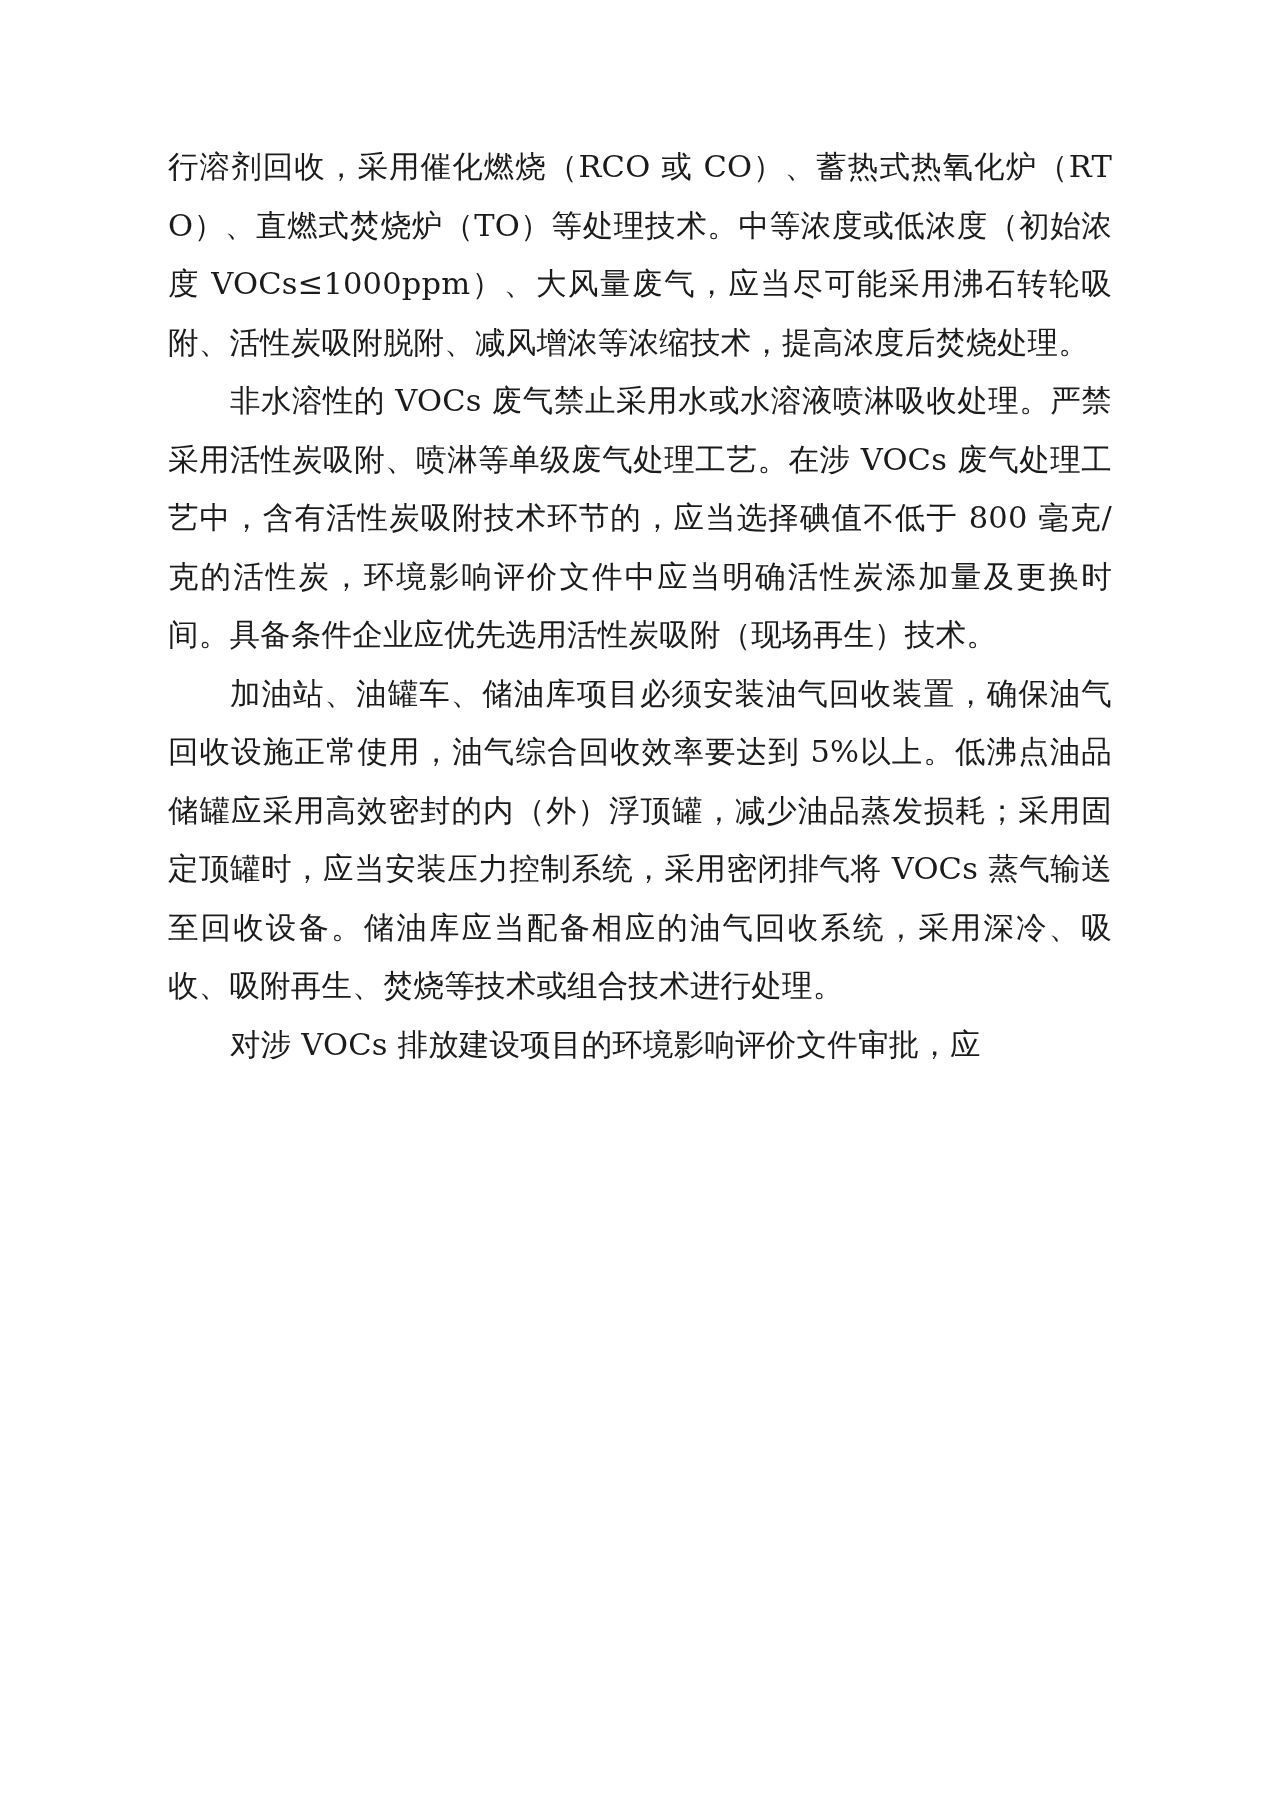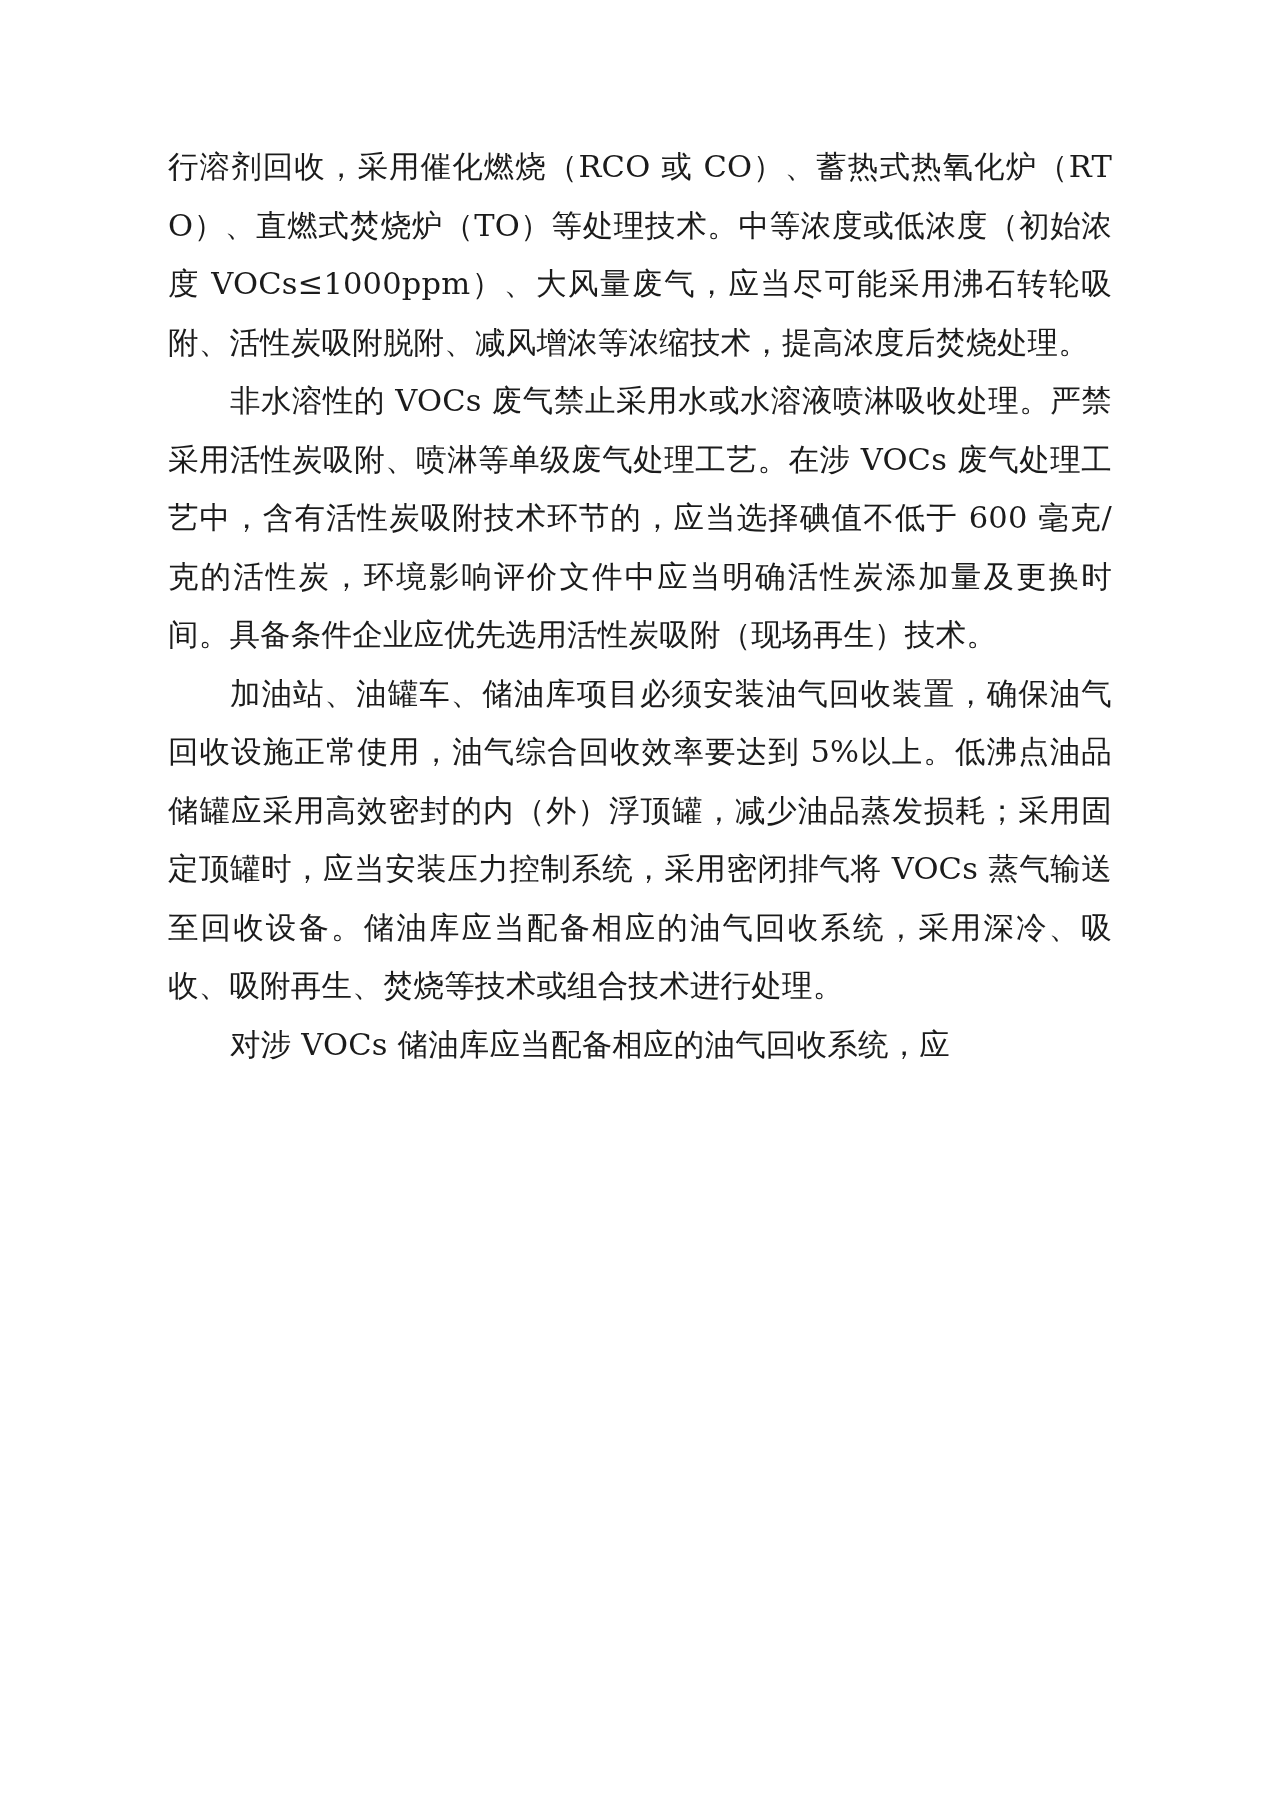--- a/index.html
+++ b/index.html
@@ -36,17 +36,17 @@
   p.indent {
     text-indent: 62px;
   }
 </style>
 </head>
 <body>
 
 <div class="page">
   <div class="doc-body">
     <p class="para">行溶剂回收，采用催化燃烧（RCO 或 CO）、蓄热式热氧化炉（RTO）、直燃式焚烧炉（TO）等处理技术。中等浓度或低浓度（初始浓度 VOCs≤1000ppm）、大风量废气，应当尽可能采用沸石转轮吸附、活性炭吸附脱附、减风增浓等浓缩技术，提高浓度后焚烧处理。</p>
-    <p class="para indent">非水溶性的 VOCs 废气禁止采用水或水溶液喷淋吸收处理。严禁采用活性炭吸附、喷淋等单级废气处理工艺。在涉 VOCs 废气处理工艺中，含有活性炭吸附技术环节的，应当选择碘值不低于 600 毫克/克的活性炭，环境影响评价文件中应当明确活性炭添加量及更换时间。具备条件企业应优先选用活性炭吸附（现场再生）技术。</p>
+    <p class="para indent">非水溶性的 VOCs 废气禁止采用水或水溶液喷淋吸收处理。严禁采用活性炭吸附、喷淋等单级废气处理工艺。在涉 VOCs 废气处理工艺中，含有活性炭吸附技术环节的，应当选择碘值不低于 800 毫克/克的活性炭，环境影响评价文件中应当明确活性炭添加量及更换时间。具备条件企业应优先选用活性炭吸附（现场再生）技术。</p>
     <p class="para indent">加油站、油罐车、储油库项目必须安装油气回收装置，确保油气回收设施正常使用，油气综合回收效率要达到 5%以上。低沸点油品储罐应采用高效密封的内（外）浮顶罐，减少油品蒸发损耗；采用固定顶罐时，应当安装压力控制系统，采用密闭排气将 VOCs 蒸气输送至回收设备。储油库应当配备相应的油气回收系统，采用深冷、吸收、吸附再生、焚烧等技术或组合技术进行处理。</p>
-    <p class="para indent">对涉 VOCs 储油库应当配备相应的油气回收系统，应</p>
+    <p class="para indent">对涉 VOCs 排放建设项目的环境影响评价文件审批，应</p>
   </div>
 </div>
 
 </body></html>

